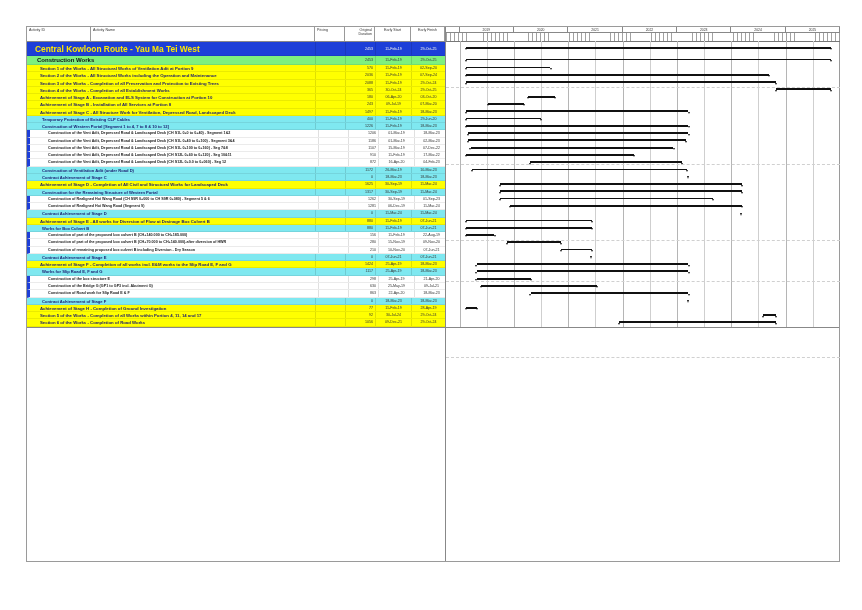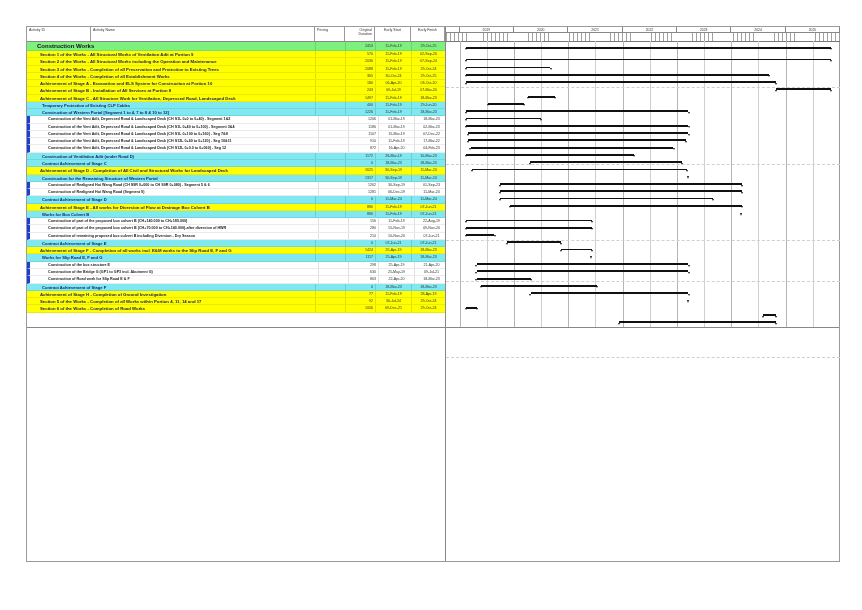--- a/index.html
+++ b/index.html
@@ -49,20 +49,27 @@
   <div class="hdr">
     <div class="hcell" style="left:0;width:64px;">Activity ID</div>
     <div class="hcell" style="left:64px;width:224px;">Activity Name</div>
     <div class="hcell" style="left:288px;width:30px;">Pricing</div>
     <div class="hcell r" style="left:318px;width:30px;">Original Duration</div>
     <div class="hcell c" style="left:348px;width:36px;">Early Start</div>
     <div class="hcell c" style="left:384px;width:34px;">Early Finish</div>
   </div>
 
   <div class="rows" id="rows">
+      <div class="row lvl0" style="background: rgb(29, 63, 216);">
+        <div class="name">Central Kowloon Route - Yau Ma Tei West</div>
+        <div class="pr"></div>
+        <div class="dur">2453</div>
+        <div class="st">11-Feb-19</div>
+        <div class="fi">29-Oct-25</div>
+      </div>
       <div class="row lvl1" style="background: rgb(126, 240, 126);">
         <div class="name">Construction Works</div>
         <div class="pr"></div>
         <div class="dur">2453</div>
         <div class="st">11-Feb-19</div>
         <div class="fi">29-Oct-25</div>
       </div>
       <div class="row lvl2" style="background: rgb(255, 255, 0);">
         <div class="name">Section 1 of the Works - All Structural Works of Ventilation Adit at Portion 9</div>
         <div class="pr"></div>

